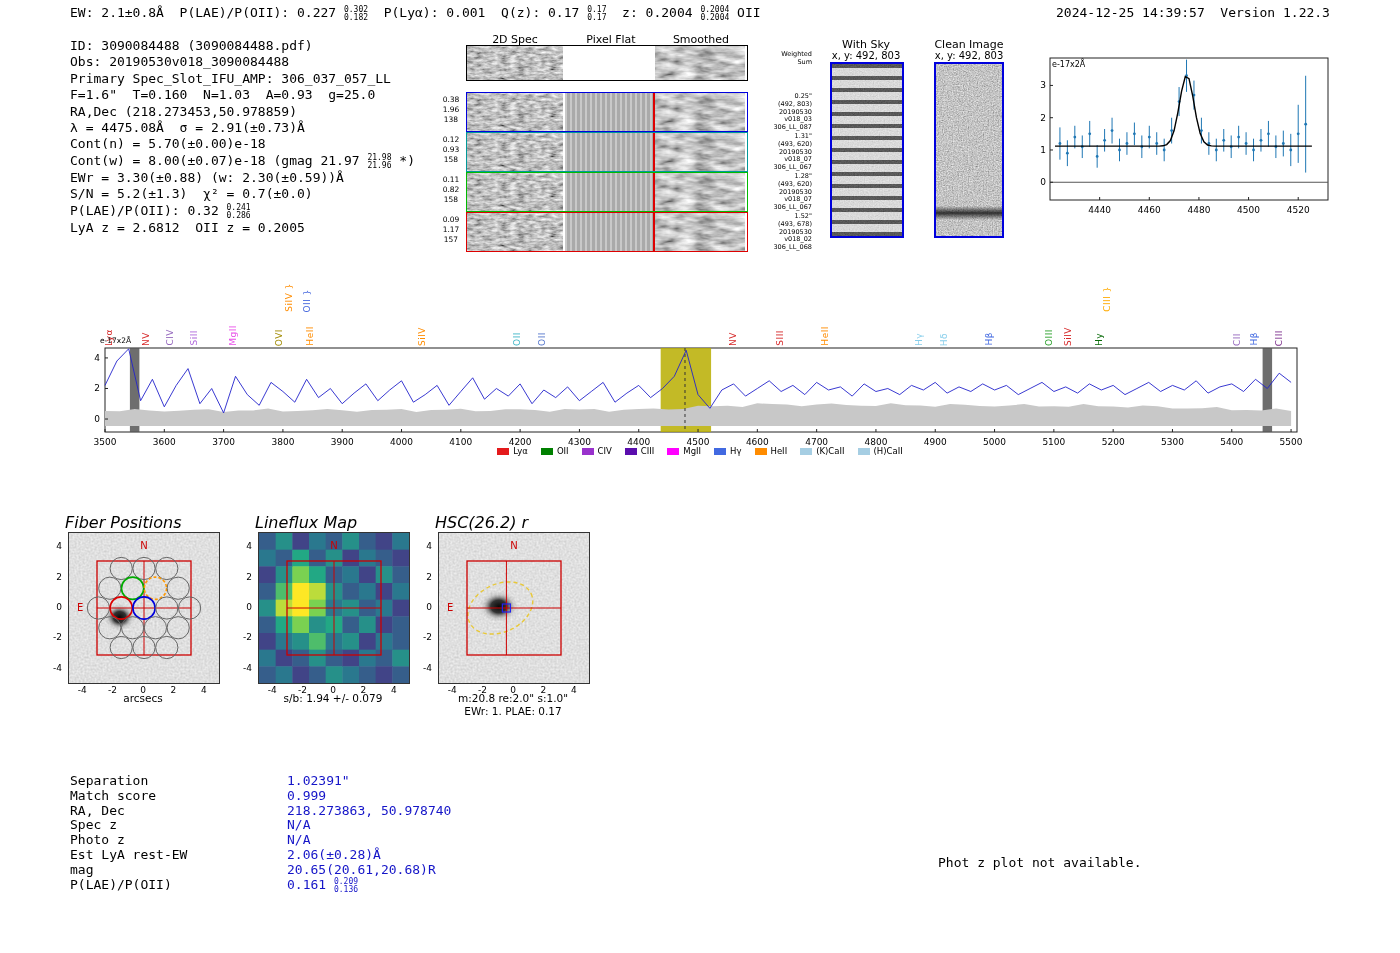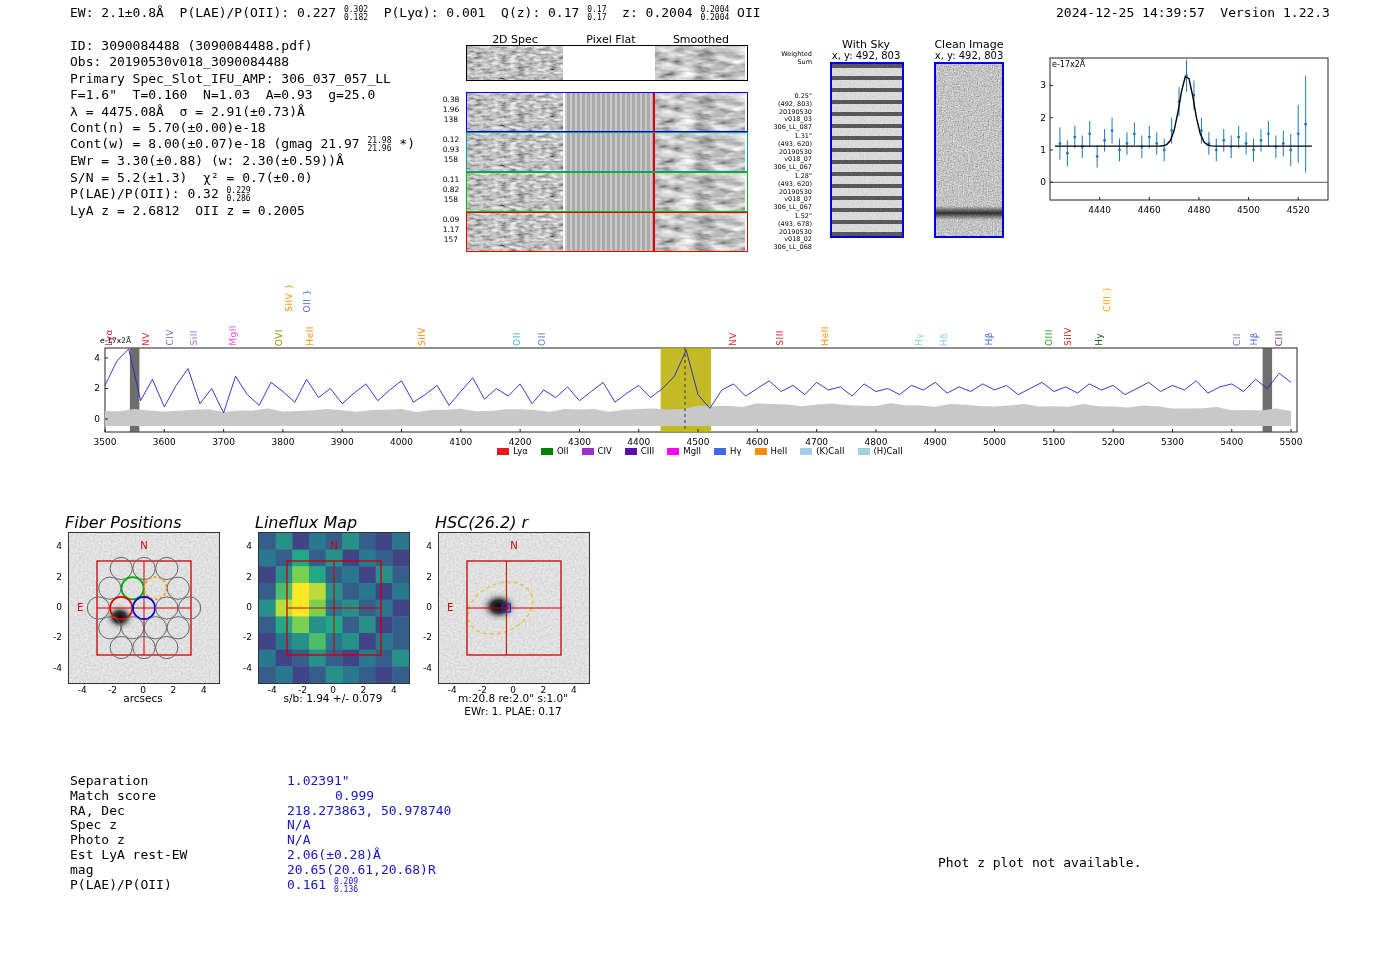--- a/index.html
+++ b/index.html
@@ -89,26 +89,27 @@
   </svg>
 
   <div class="abs hdr" style="left:70px;top:5px;" id="header-line"><span>EW: 2.1±0.8Å  P(LAE)/P(OII): 0.227 </span><span class="frac"><span>0.302</span><span>0.182</span></span><span>  P(Lyα): 0.001  Q(z): 0.17 </span><span class="frac"><span>0.17</span><span>0.17</span></span><span>  z: 0.2004 </span><span class="frac"><span>0.2004</span><span>0.2004</span></span><span> OII</span></div>
   <div class="abs hdr" style="left:1056px;top:5px;">2024-12-25 14:39:57  Version 1.22.3</div>
 
   <div class="abs" style="left:70px;top:38px;" id="info-block">
       <div class="infoline"><span>ID: 3090084488 (3090084488.pdf)</span></div>
       <div class="infoline"><span>Obs: 20190530v018_3090084488</span></div>
       <div class="infoline"><span>Primary Spec_Slot_IFU_AMP: 306_037_057_LL</span></div>
       <div class="infoline"><span>F=1.6"  T=0.160  N=1.03  A=0.93  g=25.0</span></div>
+      <div class="infoline"><span>RA,Dec (218.273453,50.978859)</span></div>
       <div class="infoline"><span>λ = 4475.08Å  σ = 2.91(±0.73)Å</span></div>
       <div class="infoline"><span>Cont(n) = 5.70(±0.00)e-18</span></div>
       <div class="infoline"><span>Cont(w) = 8.00(±0.07)e-18 (gmag 21.97 </span><span class="frac"><span>21.98</span><span>21.96</span></span><span> *)</span></div>
       <div class="infoline"><span>EWr = 3.30(±0.88) (w: 2.30(±0.59))Å</span></div>
       <div class="infoline"><span>S/N = 5.2(±1.3)  χ² = 0.7(±0.0)</span></div>
-      <div class="infoline"><span>P(LAE)/P(OII): 0.32 </span><span class="frac"><span>0.229</span><span>0.286</span></span></div>
+      <div class="infoline"><span>P(LAE)/P(OII): 0.32 </span><span class="frac"><span>0.241</span><span>0.286</span></span></div>
       <div class="infoline"><span>LyA z = 2.6812  OII z = 0.2005</span></div>
     </div>
 
   <div class="abs coltitle sans" style="left:470px;top:33px;width:90px;">2D Spec</div>
   <div class="abs coltitle sans" style="left:566px;top:33px;width:90px;">Pixel Flat</div>
   <div class="abs coltitle sans" style="left:656px;top:33px;width:90px;">Smoothed</div>
   <div id="spec2d-rows">
       <div class="panelrow" style="top: 45px; height: 34px; border: 1.5px solid rgb(0, 0, 0);">
         <div class="noisebox" style="left: 0px; width: 96px;">
           <svg preserveAspectRatio="none">
@@ -640,21 +641,21 @@
       <div class="ticklab" style="left: 414px; top: 571.6px; width: 18px; text-align: right;">2</div>
       <div class="ticklab" style="left: 534.4px; top: 685px; width: 18px; text-align: center;">2</div>
       <div class="ticklab" style="left: 414px; top: 541.2px; width: 18px; text-align: right;">4</div>
       <div class="ticklab" style="left: 564.8px; top: 685px; width: 18px; text-align: center;">4</div>
     </div>
 
   <div id="match-table">
       <div class="abs mt-label" style="left: 70px; top: 774px;">Separation</div>
       <div class="abs mt-value" style="left: 287px; top: 774px;"><span>1.02391"</span></div>
       <div class="abs mt-label" style="left: 70px; top: 788.8px;">Match score</div>
-      <div class="abs mt-value" style="left: 287px; top: 788.8px; margin-left: 48px;"><span>0.999</span></div>
+      <div class="abs mt-value" style="left: 287px; top: 788.8px;"><span>0.999</span></div>
       <div class="abs mt-label" style="left: 70px; top: 803.6px;">RA, Dec</div>
       <div class="abs mt-value" style="left: 287px; top: 803.6px;"><span>218.273863, 50.978740</span></div>
       <div class="abs mt-label" style="left: 70px; top: 818.4px;">Spec z</div>
       <div class="abs mt-value" style="left: 287px; top: 818.4px;"><span>N/A</span></div>
       <div class="abs mt-label" style="left: 70px; top: 833.2px;">Photo z</div>
       <div class="abs mt-value" style="left: 287px; top: 833.2px;"><span>N/A</span></div>
       <div class="abs mt-label" style="left: 70px; top: 848px;">Est LyA rest-EW</div>
       <div class="abs mt-value" style="left: 287px; top: 848px;"><span>2.06(±0.28)Å</span></div>
       <div class="abs mt-label" style="left: 70px; top: 862.8px;">mag</div>
       <div class="abs mt-value" style="left: 287px; top: 862.8px;"><span>20.65(20.61,20.68)R</span></div>

